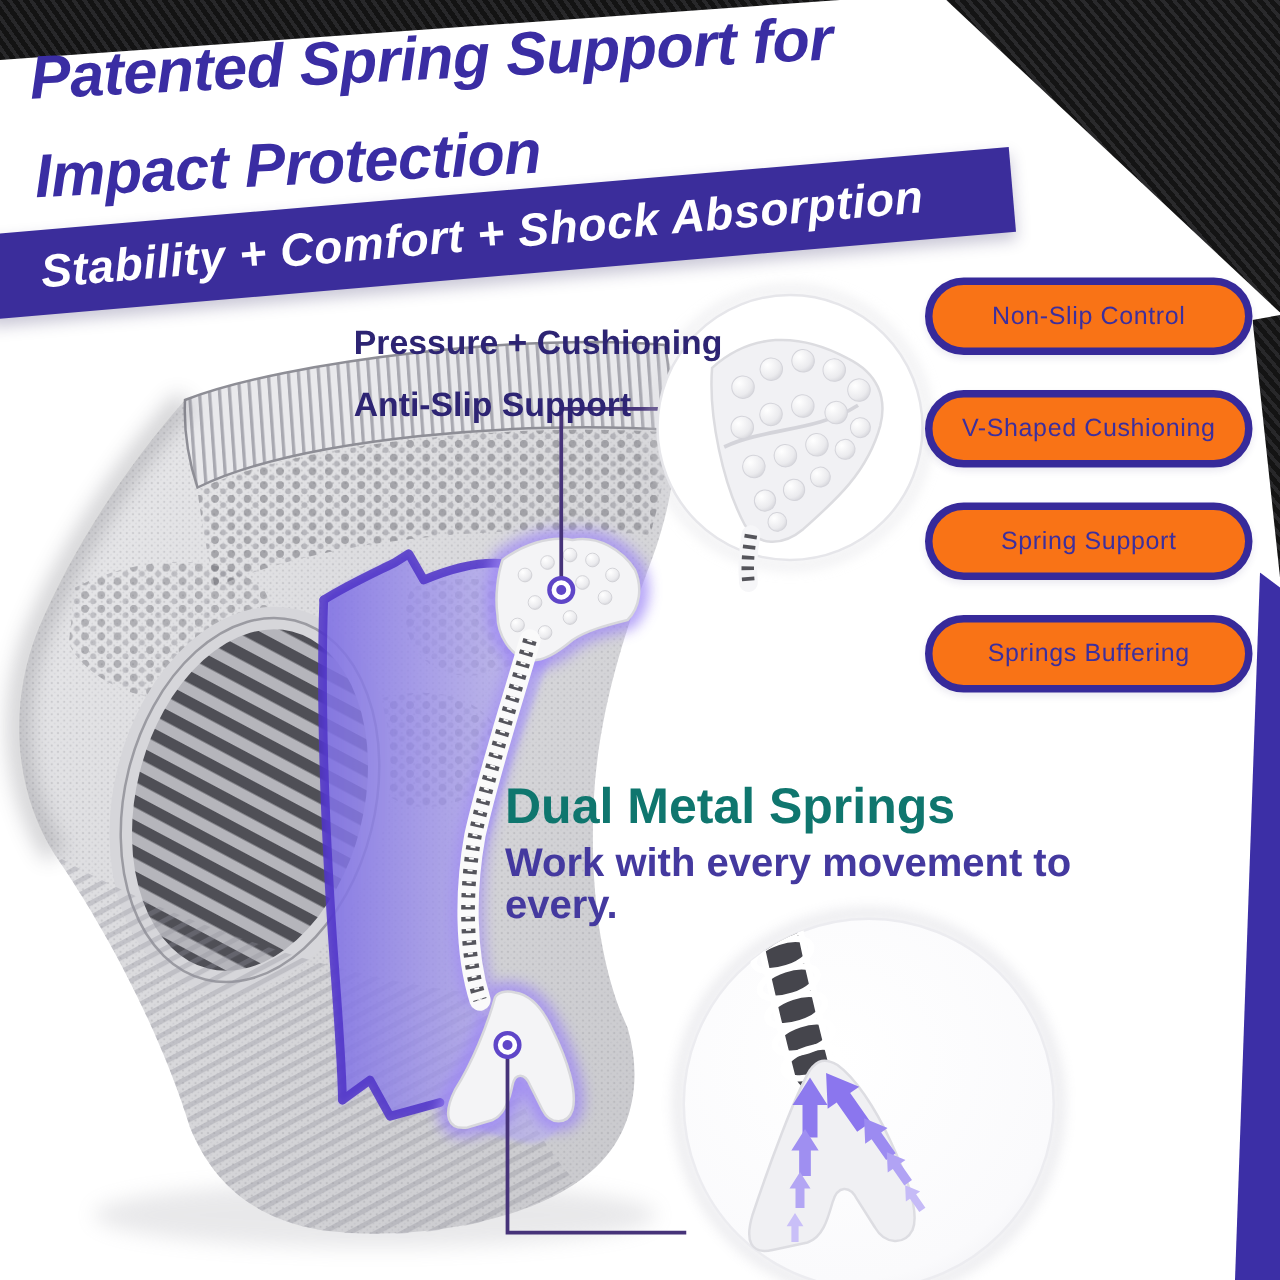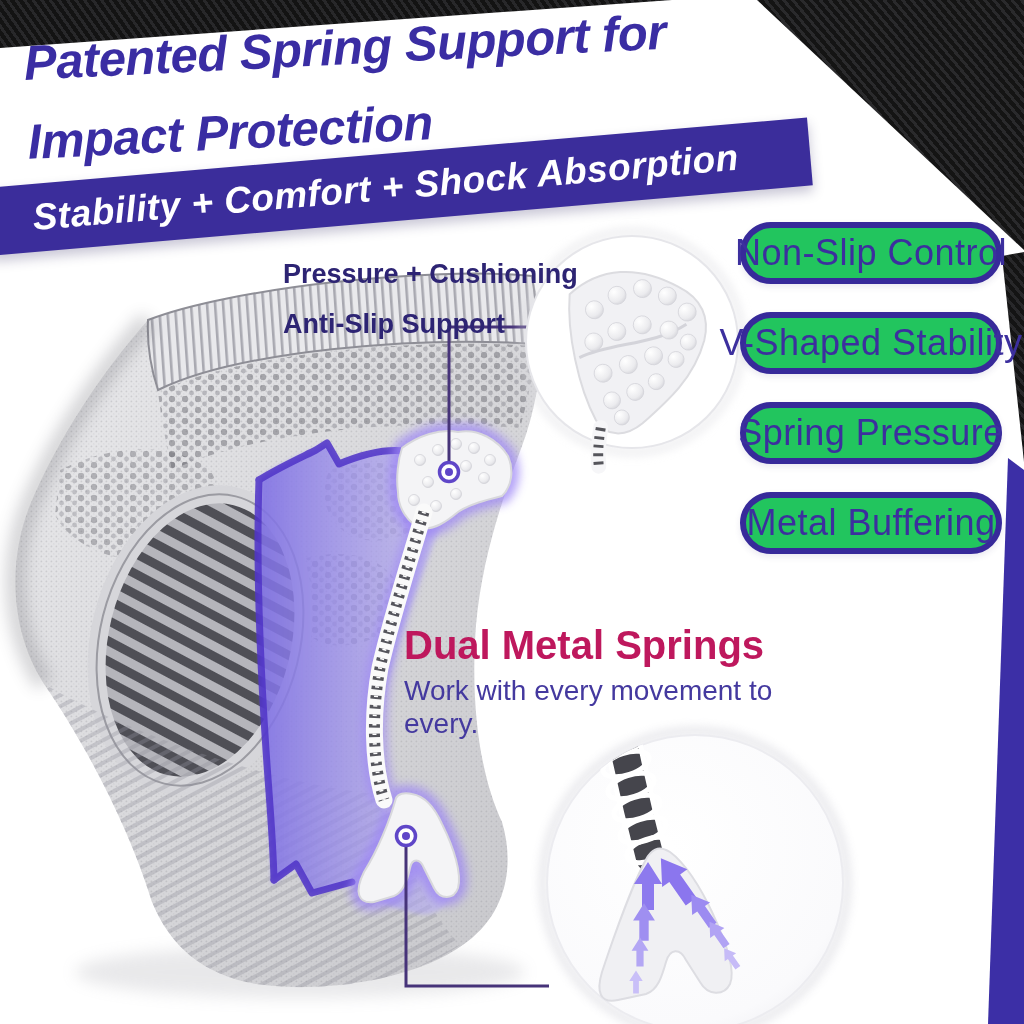--- a/index.html
+++ b/index.html
@@ -29,29 +29,29 @@
           box-shadow:0 6px 12px rgba(40,30,90,.25);}
   .banner span{color:#ffffff;font-style:italic;font-weight:700;font-size:37px;
                padding-left:44px;white-space:nowrap;letter-spacing:.5px;}
 
   
   .pressure{position:absolute;left:283px;top:240px;color:#2d2473;font-weight:700;
             font-size:27px;line-height:31px;}
   .pressure span{display:block;margin-top:19px;}
 
   
-  .dual-head{position:absolute;left:404px;top:623px;color:#be185d;font-weight:700;font-size:40px;white-space:nowrap;}
-  .dual-body{position:absolute;left:404px;top:674px;color:#44399f;font-weight:400;
-             font-size:28px;line-height:33px;}
+  .dual-head{position:absolute;left:404px;top:623px;color:#0f766e;font-weight:700;font-size:40px;white-space:nowrap;}
+  .dual-body{position:absolute;left:404px;top:674px;color:#44399f;font-weight:700;
+             font-size:32px;line-height:33px;}
   .dual-body span{display:block;white-space:nowrap;}
 
   
   .pill{position:absolute;left:740px;width:262px;height:62px;box-sizing:border-box;
-        border:6px solid #372a9a;border-radius:34px;background:#22c55e;display:flex;
-        align-items:center;justify-content:center;color:#3c2f9e;font-size:36px;
+        border:6px solid #372a9a;border-radius:34px;background:#f97316;display:flex;
+        align-items:center;justify-content:center;color:#3c2f9e;font-size:20px;
         letter-spacing:.5px;box-shadow:0 3px 6px rgba(60,50,120,.10);white-space:nowrap;}
   .p0{top:222px}.p1{top:312px}.p2{top:402px}.p3{top:492px}.p4{top:582px}
 </style>
 </head>
 <body>
 
 <div class="stage">
 
   <div class="layer tl-band"></div>
   <div class="layer tr-tri"></div>
@@ -306,17 +306,17 @@
     <span>Anti-Slip Support</span>
   </div>
 
   <div class="dual-head">Dual Metal Springs</div>
   <div class="dual-body">
     <span>Work with every movement to</span>
     <span>every.</span>
   </div>
 
   <div class="pill p0">Non-Slip Control</div>
-  <div class="pill p1">V-Shaped Stability</div>
-  <div class="pill p2">Spring Pressure</div>
-  <div class="pill p3">Metal Buffering</div>
+  <div class="pill p1">V-Shaped Cushioning</div>
+  <div class="pill p2">Spring Support</div>
+  <div class="pill p3">Springs Buffering</div>
 
 </div>
 
 </body></html>

